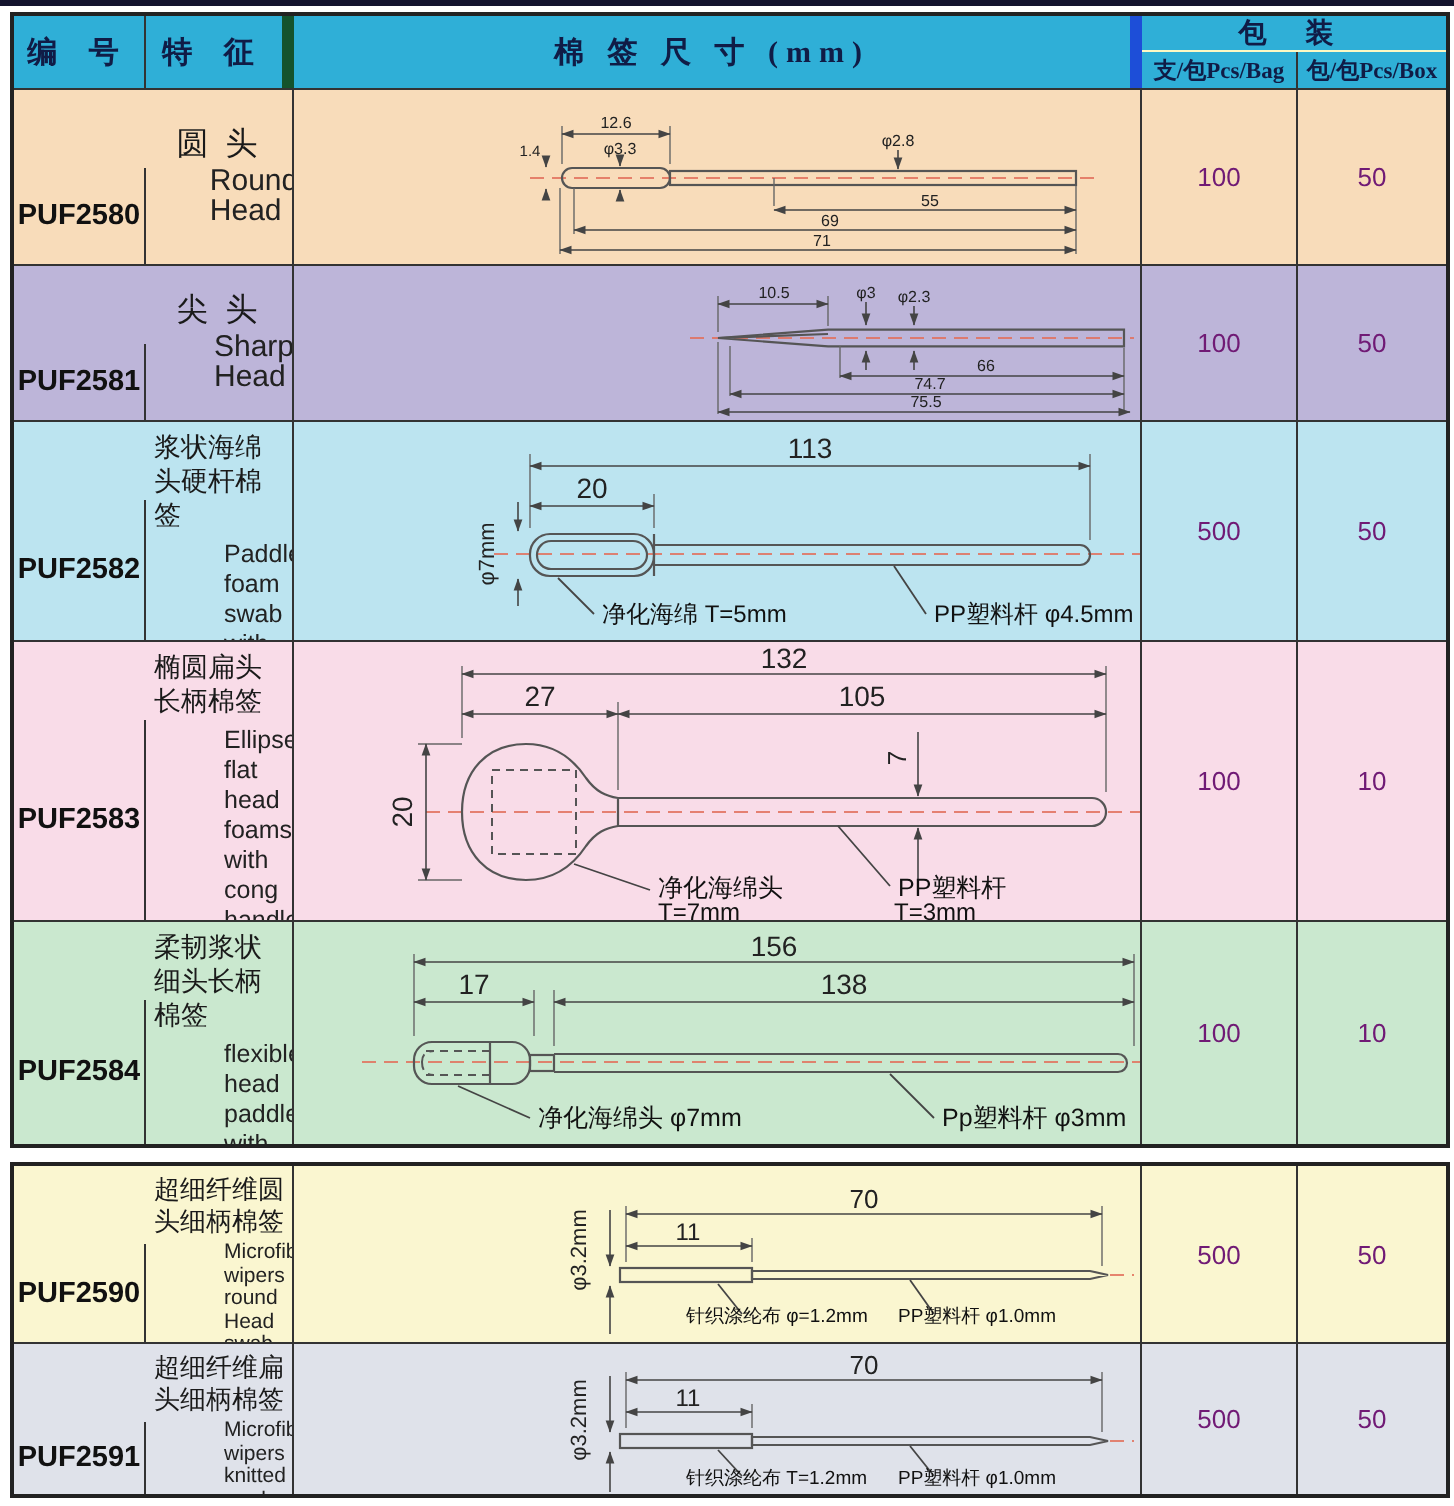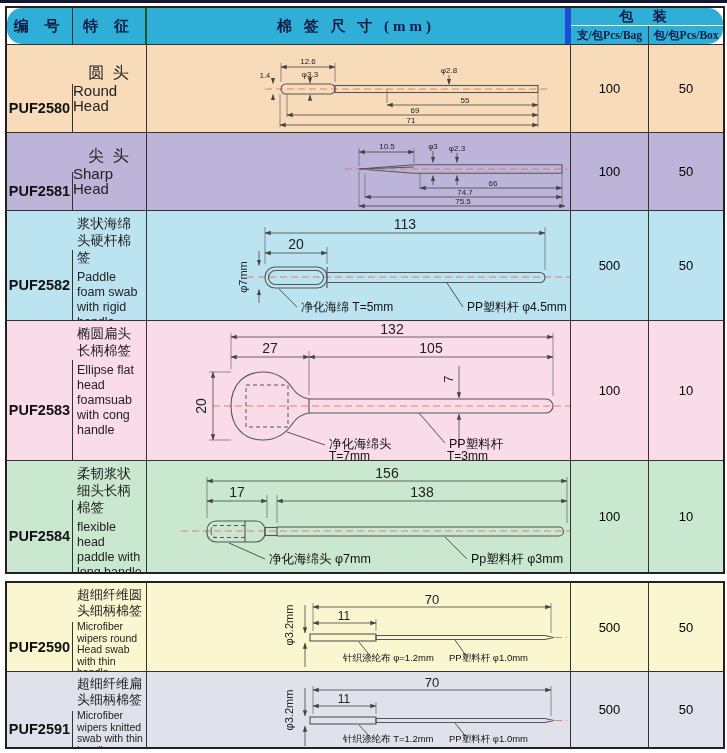--- a/index.html
+++ b/index.html
@@ -17,53 +17,53 @@
   .hdr {
     display:grid;
     grid-template-columns:66px 74px 424px 78px auto;
     grid-template-rows:18px 18px;
   }
   .hdr > div {
     display:flex; align-items:center; justify-content:center;
     color:#101c46; font-family:"Liberation Serif", serif; font-weight:bold;
   }
   .hc-num  { grid-area:1/1/3/2; border-right:1px solid #333; font-size:15px; letter-spacing:6px; }
-  .hc-feat { grid-area:1/2/3/3; border-right:2px solid #14532d; font-size:15px; letter-spacing:6px; }
+  .hc-feat { grid-area:1/2/3/3; border-right:6px solid #14532d; font-size:15px; letter-spacing:6px; }
   .hc-size { grid-area:1/3/3/4; border-right:6px solid #1d4ed8; font-size:15px; letter-spacing:4px; }
   .hc-pack { grid-area:1/4/2/6; border-bottom:1px solid #fef9c3; font-size:14px; letter-spacing:8px; }
   .hc-pcs  { grid-area:2/4/3/5; border-right:1px solid #333; font-size:11.5px; }
   .hc-bag  { grid-area:2/5/3/6; font-size:11.5px; }
 
   
   .row {
     display:grid;
     grid-template-columns:66px 74px 424px 78px auto;
     border-top:1px solid #333;
   }
   .row > div { border-right:1px solid #333; overflow:hidden; }
   .row > div:last-child { border-right:none; }
   .c-id {
     display:flex; align-items:center; justify-content:center;
     font-weight:bold; font-size:14.5px; color:#111;margin-top:39px;
   }
   .c-feat { padding:4px 2px 2px 4px; color:#111; }
   .c-feat .cn { font-size:13.5px; line-height:17px; color:#1a1a1a; }
-  .c-feat .en { font-size:12.5px; line-height:15px; margin-top:4px; color:#222; }
+  .c-feat .en { font-size:12.5px; line-height:15px; margin-top:4px; color:#222;margin-left:35px; }
   .row.center .c-feat {
     display:flex; flex-direction:column; align-items:center; justify-content:center; padding:0;
   }
   .row.center .cn { font-size:16px; letter-spacing:2px; }
   .row.center .en { font-size:15px; margin-top:2px; }
   .row.small .c-feat .cn { font-size:13px; line-height:16px; }
   .row.small .c-feat .en { font-size:10.5px; line-height:11.5px; margin-top:2px; }
   .c-diag { position:relative; }
   .c-diag svg { position:absolute; left:0; top:0; }
   .c-val {
     display:flex; align-items:center; justify-content:center;
-    font-size:13px; color:#000000;
+    font-size:13px; color:#701a75;
   }
 
   
   .ol  { fill:none; stroke:#555; stroke-width:1.1; }           
   .dl  { stroke:#444; stroke-width:0.8; fill:none; }           
   .xl  { stroke:#666; stroke-width:0.7; fill:none; }           
   .cl  { stroke:#e2705c; stroke-width:1; fill:none; stroke-dasharray:7 4; opacity:0.85; }
   .dsh { fill:none; stroke:#555; stroke-width:1; stroke-dasharray:4 3; }
   .ldr { stroke:#444; stroke-width:0.9; fill:none; }           
   text.dim  { font-family:"Liberation Sans",sans-serif; fill:#222; }
@@ -78,21 +78,21 @@
       <path d="M0,1.6 L9.5,5 L0,8.4 z" fill="#444"></path>
     </marker>
   </defs>
 </svg>
 
 <div class="page">
   <div class="topbar"></div>
 
   <div class="tbl tbl1">
 
-    <div class="hdr" style="background: rgb(47, 175, 215); border-radius: 15px;">
+    <div class="hdr" style="background: rgb(47, 175, 215);">
       <div class="hc-num">编 号</div>
       <div class="hc-feat">特 征</div>
       <div class="hc-size">棉 签 尺 寸 (mm)</div>
       <div class="hc-pack">包 装</div>
       <div class="hc-pcs">支/包Pcs/Bag</div>
       <div class="hc-bag">包/包Pcs/Box</div>
     </div>
 
     <div class="row center" style="height: 88px; background: rgb(248, 220, 186);">
       <div class="c-id">PUF2580</div>

